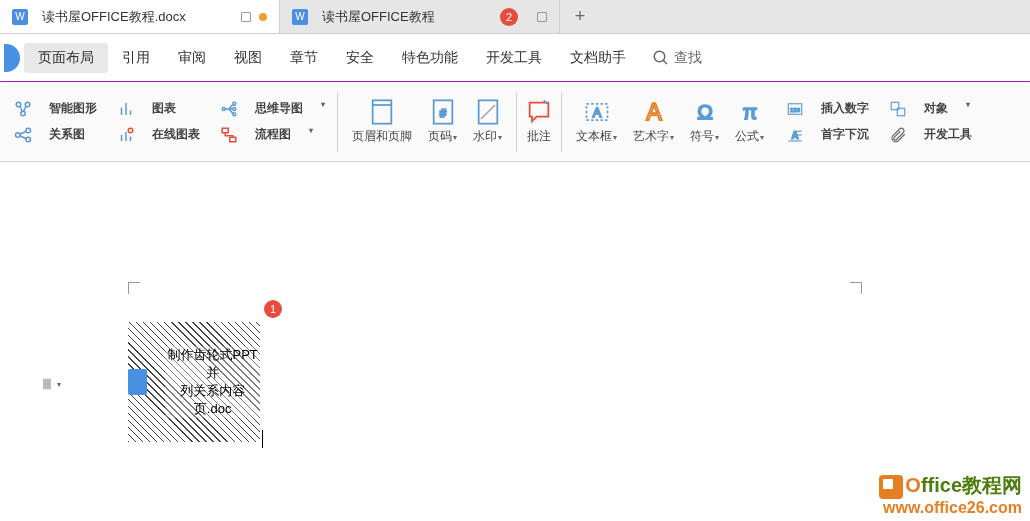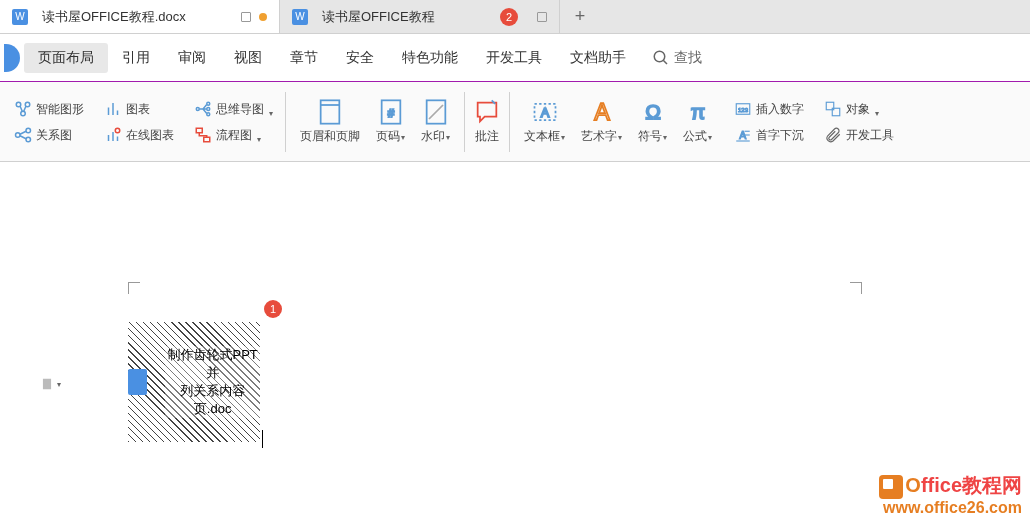--- a/index.html
+++ b/index.html
@@ -18,21 +18,21 @@
     .menu-bar { height: 48px; display: flex; align-items: center; padding: 0 4px; gap: 0; border-bottom: 1px solid #a21caf; font-size: 14px; }
     .menu-lead { width: 16px; height: 28px; background: #4a90e2; border-radius: 0 14px 14px 0; margin-right: 4px; }
     .menu-item { padding: 6px 14px; color: #333; cursor: pointer; border-radius: 3px; }
     .menu-item.active { background: #e8e8e8; }
     .search-btn { display: flex; align-items: flex-end; gap: 4px; padding: 6px 12px; color: #666; }
     
     .ribbon { height: 80px; display: flex; align-items: center; border-bottom: 1px solid #d0d0d0; box-shadow: 0 2px 3px rgba(0,0,0,0.1); padding: 0 4px; background: #fafafa; }
     .ribbon-group { display: flex; flex-direction: column; gap: 4px; padding: 4px 6px; height: 100%; justify-content: center; }
     .ribbon-group.row { flex-direction: row; align-items: center; }
     .ribbon-sep { width: 1px; height: 60px; background: #d0d0d0; margin: 0 2px; }
-    .rb-btn { display: flex; align-items: flex-end; gap: 4px; font-size: 12px; color: #444; padding: 2px 4px; cursor: pointer; white-space: nowrap; }
+    .rb-btn { display: flex; align-items: flex-start; gap: 17px; font-size: 12px; color: #444; padding: 2px 4px; cursor: pointer; white-space: nowrap; font-weight: bold; }
     .rb-btn-v { display: flex; flex-direction: column; align-items: center; gap: 2px; font-size: 12px; color: #444; padding: 2px 6px; cursor: pointer; }
     .rb-icon { width: 18px; height: 18px; display: flex; align-items: center; justify-content: center; }
     .rb-icon-lg { width: 28px; height: 28px; display: flex; align-items: center; justify-content: center; }
     .drop { font-size: 8px; color: #666; margin-left: 1px; }
     
     .canvas { position: relative; height: 370px; background: #fff; }
     .page-corner-l { position: absolute; top: 120px; left: 128px; width: 12px; height: 12px; border-left: 1px solid #999; border-top: 1px solid #999; }
     .page-corner-r { position: absolute; top: 120px; right: 168px; width: 12px; height: 12px; border-right: 1px solid #999; border-top: 1px solid #999; }
     .side-handle { position: absolute; top: 215px; left: 40px; display: flex; align-items: center; gap: 2px; color: #888; }
     
@@ -40,21 +40,21 @@
     .embed-obj .doc-icon { width: 22px; height: 26px; background: #4a90e2; border-radius: 2px; position: relative; }
     .embed-label { font-size: 13px; color: #000; text-align: center; background: rgba(255,255,255,0.3); padding: 0 2px; line-height: 1.4; }
     .cursor-line { position: absolute; top: 268px; left: 262px; width: 1px; height: 18px; background: #000; }
     
     .badge1 { top: 300px; left: 264px; }
     .badge2 { top: 8px; left: 500px; }
     
     .watermark { position: absolute; bottom: 4px; right: 8px; text-align: right; }
     .wm-line1 { font-size: 20px; font-weight: bold; }
     .wm-o { color: #e67e22; }
-    .wm-rest { color: #ef4444; margin-top: 21px; }
+    .wm-rest { color: #4d7c0f; margin-top: 21px; }
     .wm-line2 { font-size: 16px; color: #e67e22; font-weight: bold; }
     .wm-icon { display: inline-block; width: 24px; height: 24px; background: #e67e22; border-radius: 4px; vertical-align: middle; margin-right: 2px; position: relative; }
     .wm-icon::after { content: ""; position: absolute; top: 4px; left: 4px; width: 10px; height: 10px; background: #fff; border-radius: 1px; }
   </style>
 </head>
 <body>
 
 <div class="tab-bar">
   <div class="tab active">
     <span class="tab-icon">W</span>

